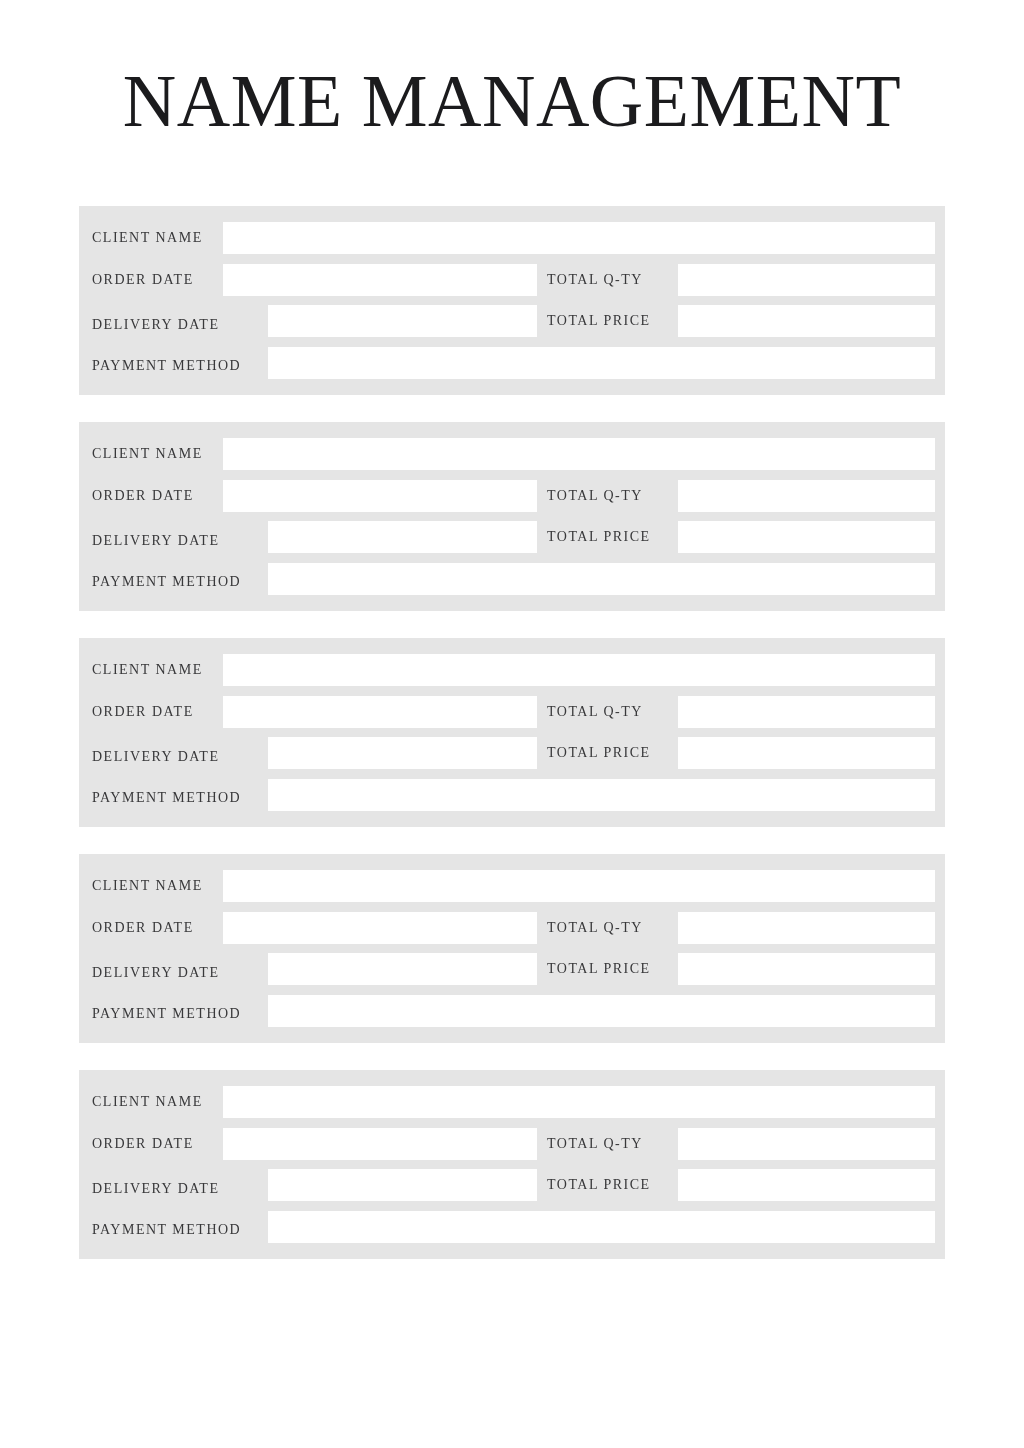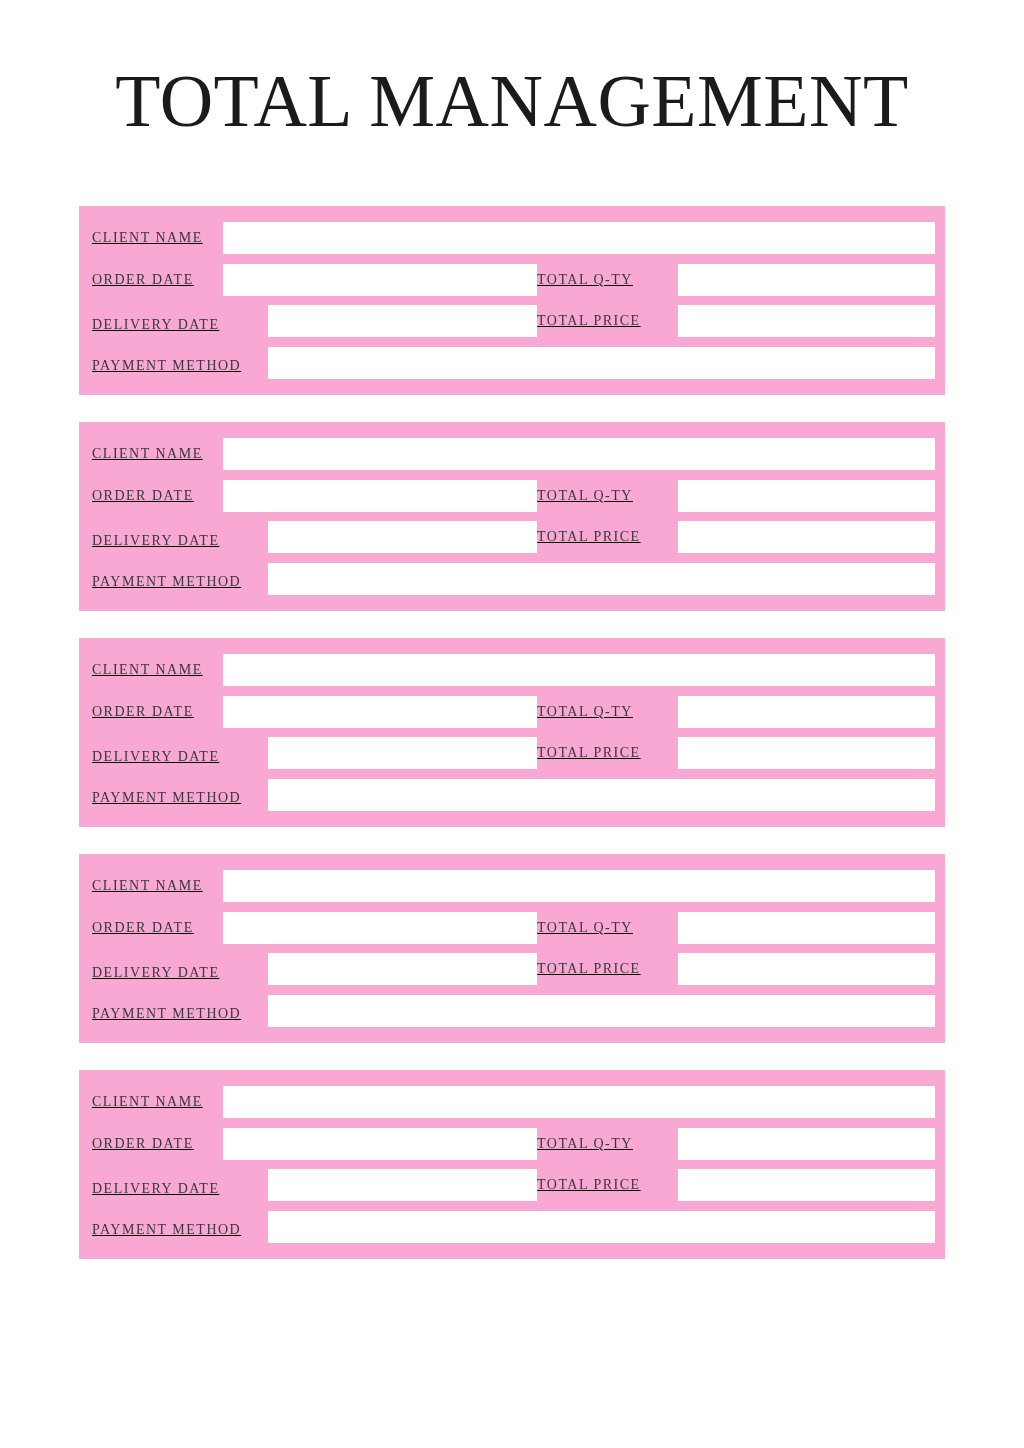--- a/index.html
+++ b/index.html
@@ -27,47 +27,47 @@
   .blocks {
     position: absolute;
     top: 206px;
     left: 79px;
     width: 866px;
     display: flex;
     flex-direction: column;
     gap: 27px;
   }
   .block {
-    background: #f9a8d4;
+    background: #e5e5e5;
     height: 189px;
     box-sizing: border-box;
     padding: 16px 10px 16px 13px;
     display: flex;
     flex-direction: column;
     justify-content: space-between;
-    text-decoration: underline;
   }
   .row {
     display: flex;
     align-items: center;
     height: 32px;
   }
   .label {
     font-size: 14px;
     letter-spacing: 1.5px;
     color: #38383a;
     flex: none;
     white-space: nowrap;
   }
   .label.w-short { width: 131px; }   
   .label.w-long  { width: 176px; margin-top: 7px; }   
   .rlabel {
     width: 141px;
     flex: none;
     box-sizing: border-box;
+    padding-left: 10px;
   }
   .field {
     background: #ffffff;
     border: none;
     outline: none;
     height: 32px;
     flex: 1 1 auto;
     min-width: 0;
     box-sizing: border-box;
     padding: 0 8px;
@@ -75,21 +75,21 @@
     font-size: 15px;
     color: #333333;
     border-radius: 0;
   }
   .field.half  { flex: none; width: 314px; }  
   .field.halfb { flex: none; width: 269px; }  
 </style>
 </head>
 <body>
 
-<h1 class="page-title">TOTAL MANAGEMENT</h1>
+<h1 class="page-title">NAME MANAGEMENT</h1>
 
 <div class="blocks">
 
   <div class="block">
     <div class="row">
       <span class="label w-short">CLIENT NAME</span>
       <input type="text" class="field" value="" style="">
     </div>
     <div class="row">
       <span class="label w-short">ORDER DATE</span>

